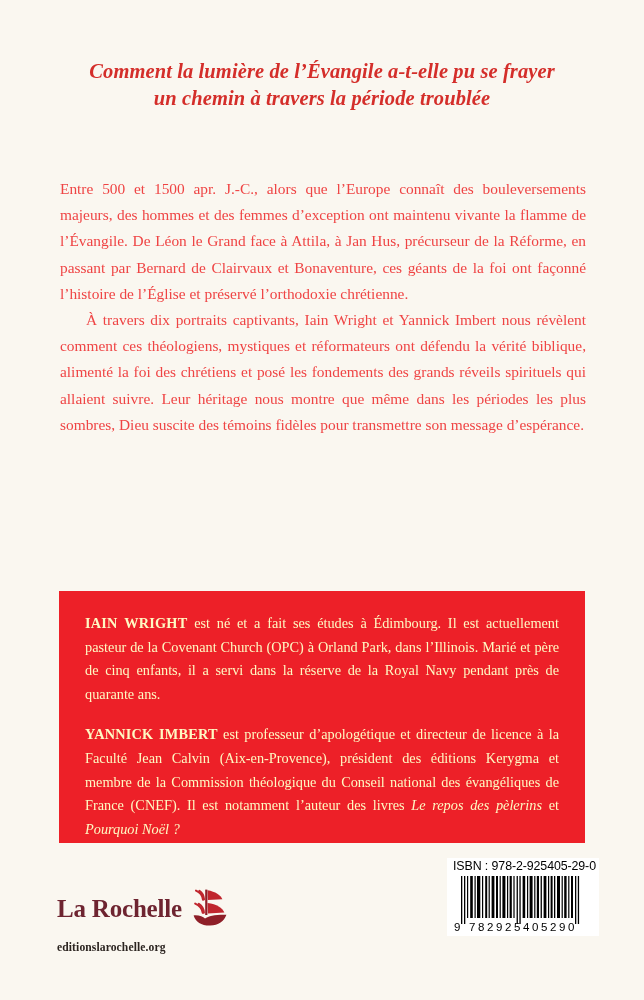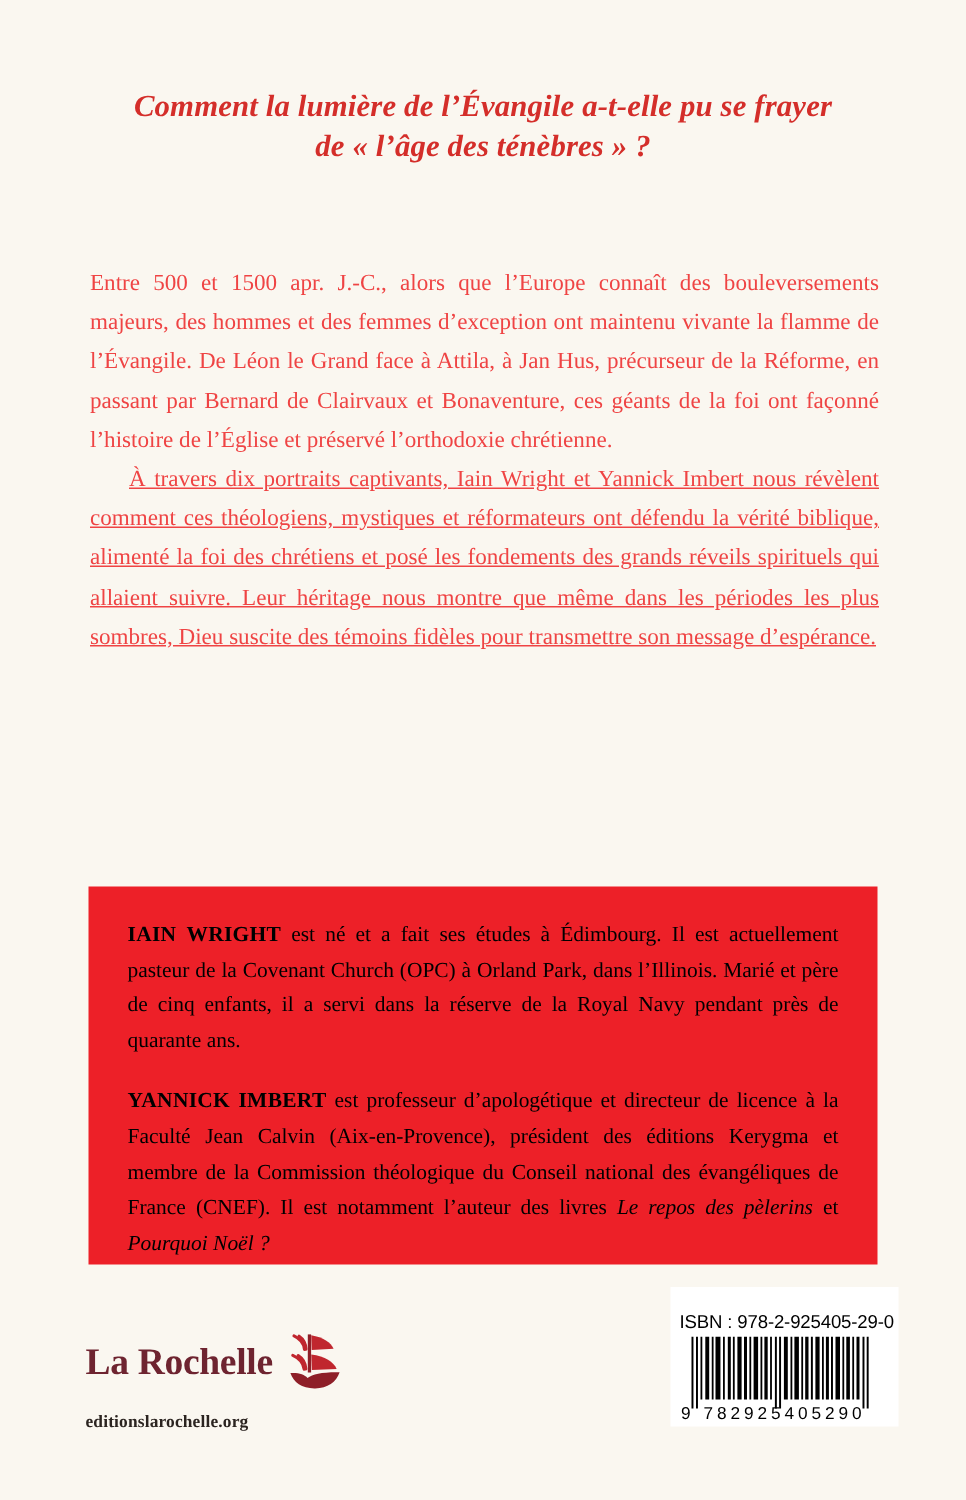--- a/index.html
+++ b/index.html
@@ -51,40 +51,39 @@
     line-height: 26.2px;
     text-align: justify;
     text-justify: inter-word;
   }
   .body-copy p {
     margin: 0 0 0 0;
     text-indent: 0;
   }
   .body-copy p.indented {
     text-indent: 26px;
-    text-decoration: underline;
   }
   .body-copy p + p {
     margin-top: 0px;
   }
 
   
   .author-box {
     position: absolute;
     left: 59px;
     top: 591px;
     width: 526px;
     height: 252px;
     background: #ed2028;
     box-sizing: border-box;
     padding: 21px 26px 18px 26px;
   }
   .author-box p {
     margin: 0;
-    color: #000000;
+    color: #fef9c3;
     font-size: 14.3px;
     line-height: 23.6px;
     text-align: justify;
     text-justify: inter-word;
   }
   .author-box p.second {
     margin-top: 17px;
   }
   .author-box .author-name {
     font-weight: bold;
@@ -128,21 +127,21 @@
     font-weight: bold;
   }
 
   
   .barcode-block {
     position: absolute;
     left: 447px;
     top: 858px;
     width: 152px;
     background: #ffffff;
-    padding: 16px 6px 4px 6px;
+    padding: 1px 6px 4px 6px;
     box-sizing: border-box;
     text-align: center;
   }
   .isbn-text {
     font-family: "Liberation Sans", "DejaVu Sans", sans-serif;
     font-size: 12.4px;
     color: #000000;
     letter-spacing: -0.1px;
     margin-bottom: 3px;
     white-space: nowrap;
@@ -154,21 +153,21 @@
     margin: 0 auto;
   }
 </style>
 </head>
 <body>
 
 <div class="page">
 
   <div class="headline">
     <span class="hl-line">Comment la lumière de l’Évangile a-t-elle pu se frayer</span>
-    <span class="hl-line">de « l’âge des ténèbres » ?</span>
+    <span class="hl-line">un chemin à travers la période troublée</span>
   </div>
 
   <div class="body-copy">
     <p>Entre 500 et 1500 apr. J.-C., alors que l’Europe connaît des bouleversements majeurs, des hommes et des femmes d’exception ont maintenu vivante la flamme de l’Évangile. De Léon le Grand face à Attila, à Jan Hus, précurseur de la Réforme, en passant par Bernard de Clairvaux et Bonaventure, ces géants de la foi ont façonné l’histoire de l’Église et préservé l’orthodoxie chrétienne.</p>
     <p class="indented">À travers dix portraits captivants, Iain Wright et Yannick Imbert nous révèlent comment ces théologiens, mystiques et réformateurs ont défendu la vérité biblique, alimenté la foi des chrétiens et posé les fondements des grands réveils spirituels qui allaient suivre. Leur héritage nous montre que même dans les périodes les plus sombres, Dieu suscite des témoins fidèles pour transmettre son message d’espérance.</p>
   </div>
 
   <div class="author-box">
     <p>
       <span class="author-name">IAIN WRIGHT</span><span> est né et a fait ses études à Édimbourg. Il est actuellement pasteur de la Covenant Church (OPC) à Orland Park, dans l’Illinois. Marié et père de cinq enfants, il a servi dans la réserve de la Royal Navy pendant près de quarante ans.</span>

